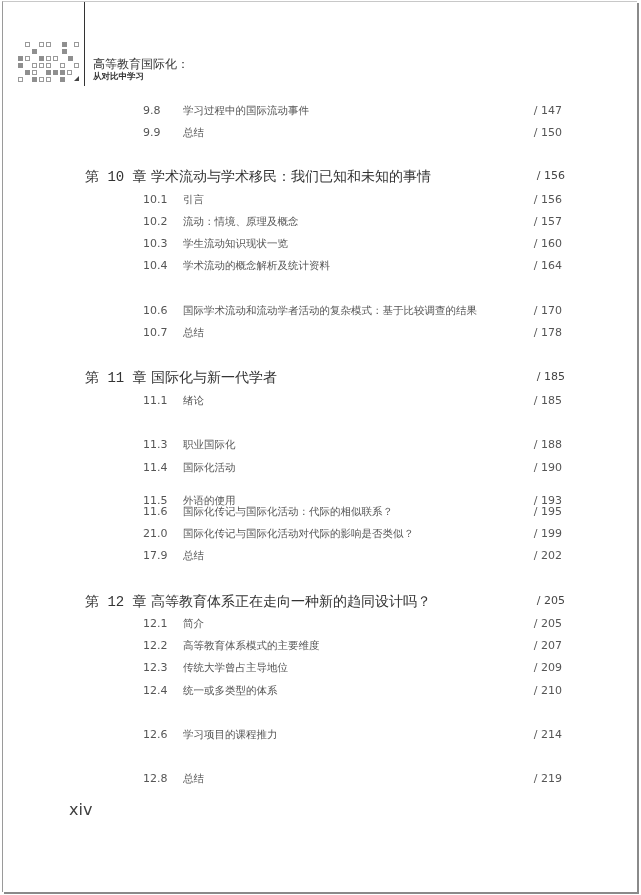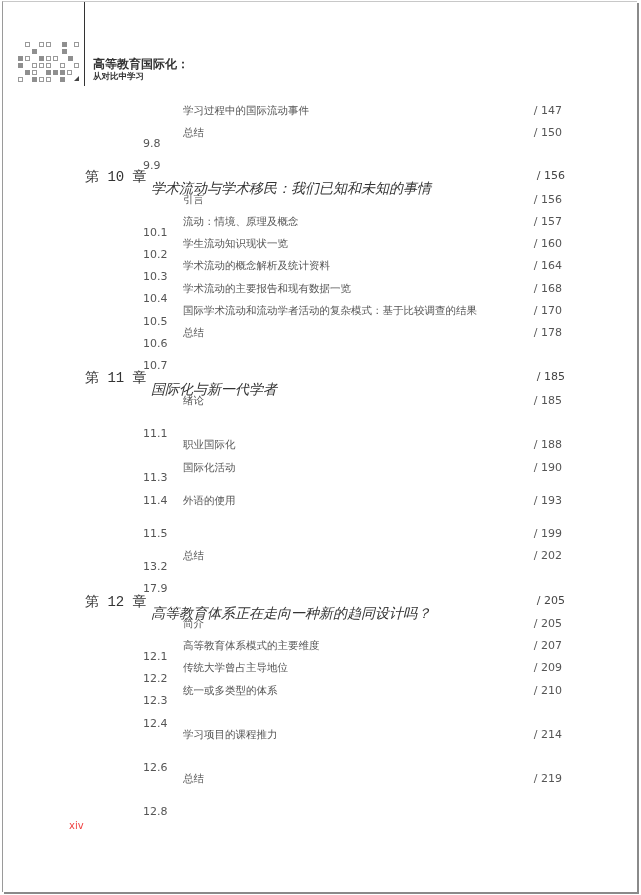--- a/index.html
+++ b/index.html
@@ -9,34 +9,34 @@
           border-left:1px solid #9a9a9a; border-top:1px solid #c8c8c8;
           box-shadow: 2px 2px 0 #8a8a8a; }
   .vline { position:absolute; left:81px; top:0; width:1px; height:84px; background:#333; }
   .pattern { position:absolute; left:15px; top:40px; width:62px; height:40px; }
   .sq { position:absolute; width:5px; height:5px; box-sizing:border-box; }
   .sq.o { border:1px solid #9a9a9a; background:#fff; }
   .sq.f { background:#8f8f8f; }
   .corner { position:absolute; left:71px; top:74px; width:0; height:0;
             border-left:5px solid transparent; border-bottom:5px solid #444; }
   .book-title { position:absolute; left:90px; top:54px; font-family:"DejaVu Serif", serif;
-                font-size:12px; font-weight:bold; color:#333; }
+                font-size:12px; font-weight:normal; color:#333; }
   .book-sub { position:absolute; left:90px; top:69px; font-size:8.5px; font-weight:bold; color:#333;text-align:center; }
 
   .chapter { position:absolute; left:82px; width:480px; height:20px; }
   .chapter .num { position:absolute; left:0; top:0; font-family:Liberation Mono, monospace; font-size:14px; color:#333; }
-  .chapter .title { position:absolute; left:66px; top:12px; font-family:"DejaVu Serif", serif; font-size:14px; color:#333; white-space:nowrap;font-style:italic; }
+  .chapter .title { position:absolute; left:66px; top:0; font-family:"DejaVu Serif", serif; font-size:14px; color:#333; white-space:nowrap; }
   .chapter .pg { position:absolute; right:0; top:1px; font-size:11px; color:#444; }
 
   .sec { position:absolute; left:140px; width:419px; height:16px; }
-  .sec .num { position:absolute; left:0; top:0; font-size:11px; color:#555;margin-top:33px; }
+  .sec .num { position:absolute; left:0; top:0; font-size:11px; color:#555; }
   .sec .title { position:absolute; left:40px; top:0; font-size:10.5px; color:#555; white-space:nowrap; }
   .sec .pg { position:absolute; right:0; top:0; font-size:11px; color:#555; }
 
-  .folio { position:absolute; left:66px; top:818px; font-size:10px; color:#ef4444; }
+  .folio { position:absolute; left:66px; top:798px; font-size:16px; color:#404040; }
 </style>
 </head>
 <body>
 
 <div class="page">
   <div class="vline"></div>
   <div class="pattern">
     <div class="sq o" style="left:7px;top:0"></div>
     <div class="sq o" style="left:21px;top:0"></div>
     <div class="sq o" style="left:28px;top:0"></div>
@@ -101,25 +101,20 @@
   <div class="sec" style="top:235px">
       <span class="num">10.3</span>
       <span class="title">学生流动知识现状一览</span>
       <span class="pg">/ 160</span>
     </div>
   <div class="sec" style="top:257px">
       <span class="num">10.4</span>
       <span class="title">学术流动的概念解析及统计资料</span>
       <span class="pg">/ 164</span>
     </div>
-  <div class="sec" style="top:280px">
-      <span class="num">10.5</span>
-      <span class="title">学术流动的主要报告和现有数据一览</span>
-      <span class="pg">/ 168</span>
-    </div>
   <div class="sec" style="top:302px">
       <span class="num">10.6</span>
       <span class="title">国际学术流动和流动学者活动的复杂模式：基于比较调查的结果</span>
       <span class="pg">/ 170</span>
     </div>
   <div class="sec" style="top:324px">
       <span class="num">10.7</span>
       <span class="title">总结</span>
       <span class="pg">/ 178</span>
     </div>
@@ -142,22 +137,28 @@
   <div class="sec" style="top:459px">
       <span class="num">11.4</span>
       <span class="title">国际化活动</span>
       <span class="pg">/ 190</span>
     </div>
   <div class="sec" style="top:492px">
       <span class="num">11.5</span>
       <span class="title">外语的使用</span>
       <span class="pg">/ 193</span>
     </div>
+  <div class="sec" style="top:503px">
+      <span class="num">11.6</span>
+      <span class="title">国际化传记与国际化活动：代际的相似联系？</span>
+      <span class="pg">/ 195</span>
+    </div>
   <div class="sec" style="top:525px">
-      <span class="num">13.2</span>
+      <span class="num">21.0</span>
+      <span class="title">国际化传记与国际化活动对代际的影响是否类似？</span>
       <span class="pg">/ 199</span>
     </div>
   <div class="sec" style="top:547px">
       <span class="num">17.9</span>
       <span class="title">总结</span>
       <span class="pg">/ 202</span>
     </div>
 
   <div class="chapter" style="top:591px">
     <span class="num">第 12 章</span>

